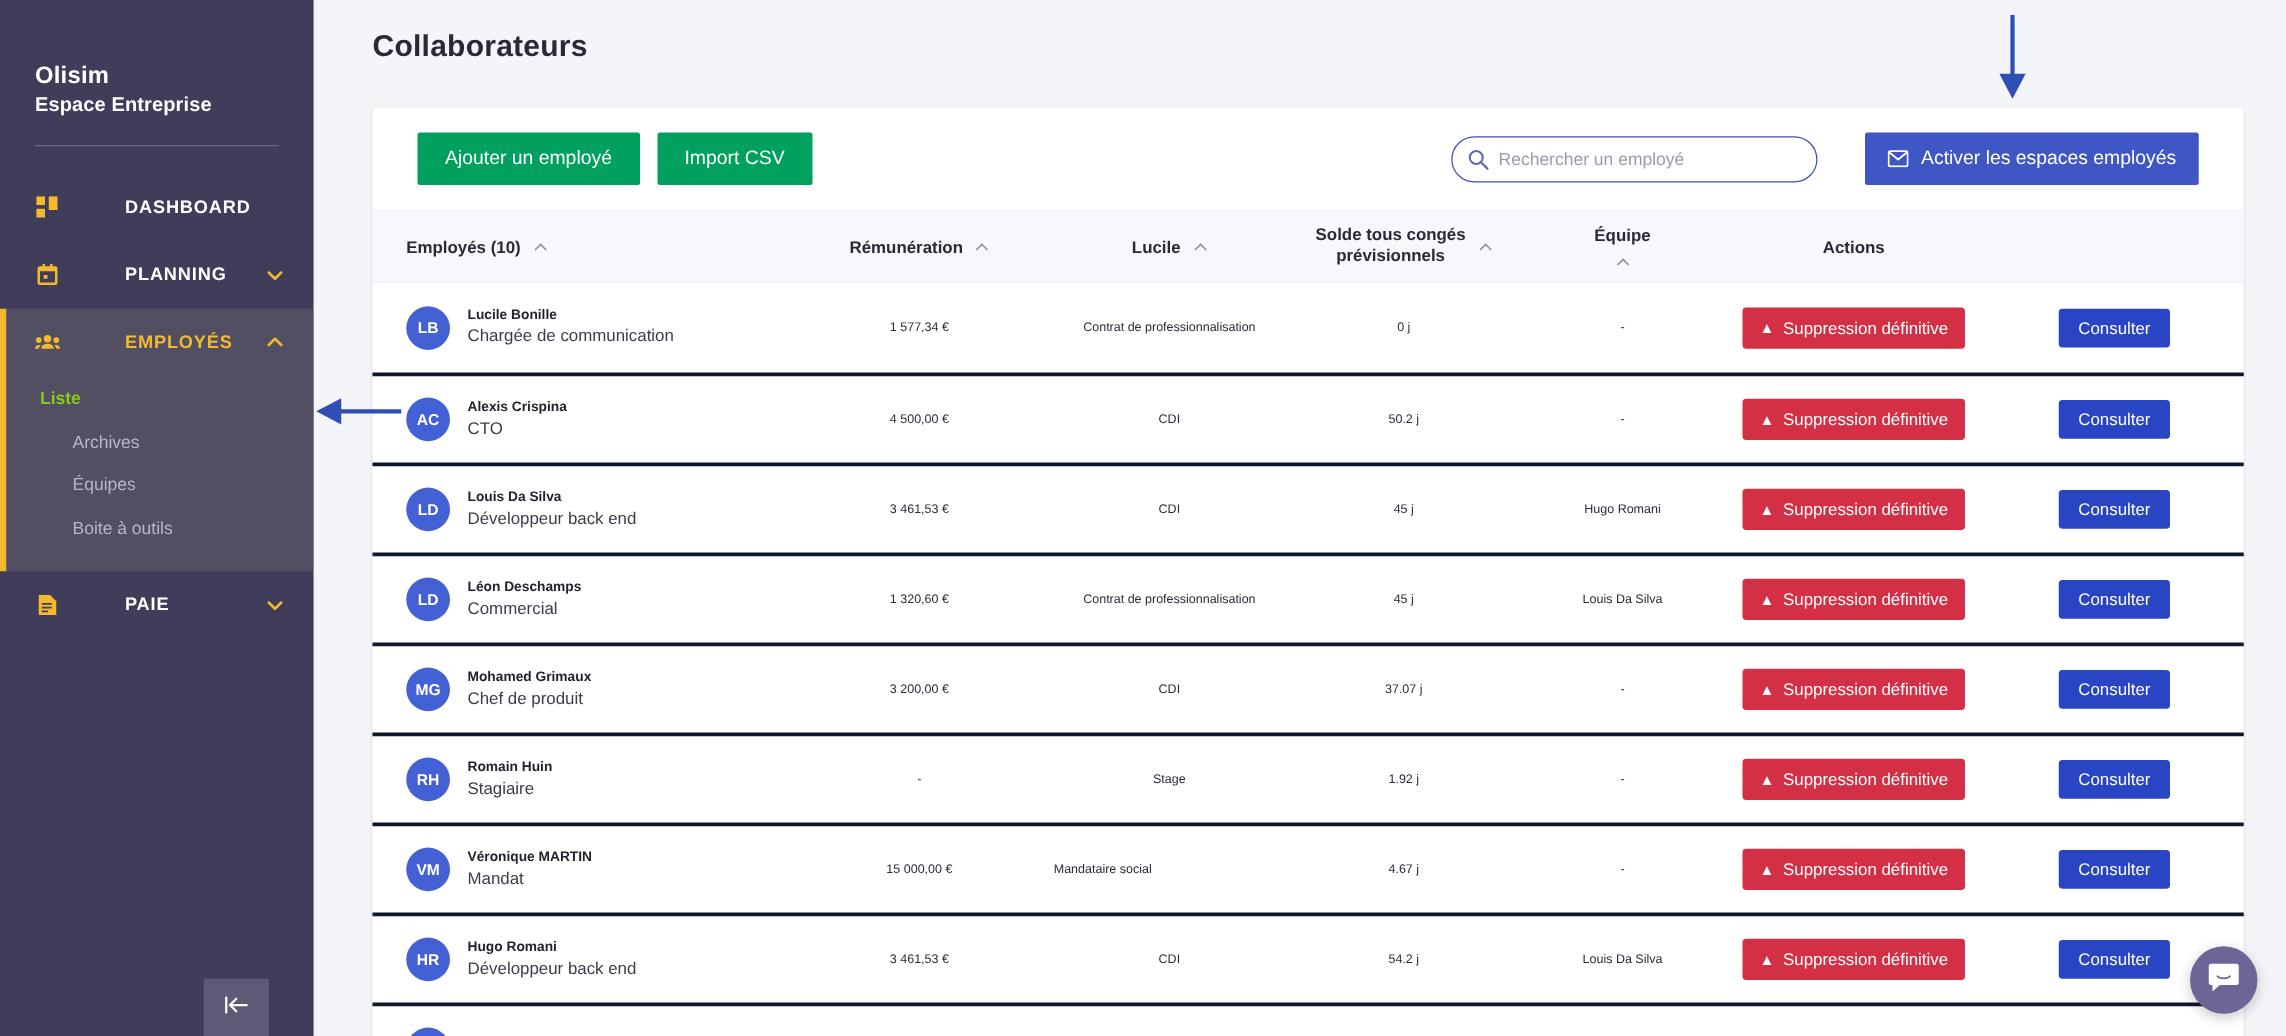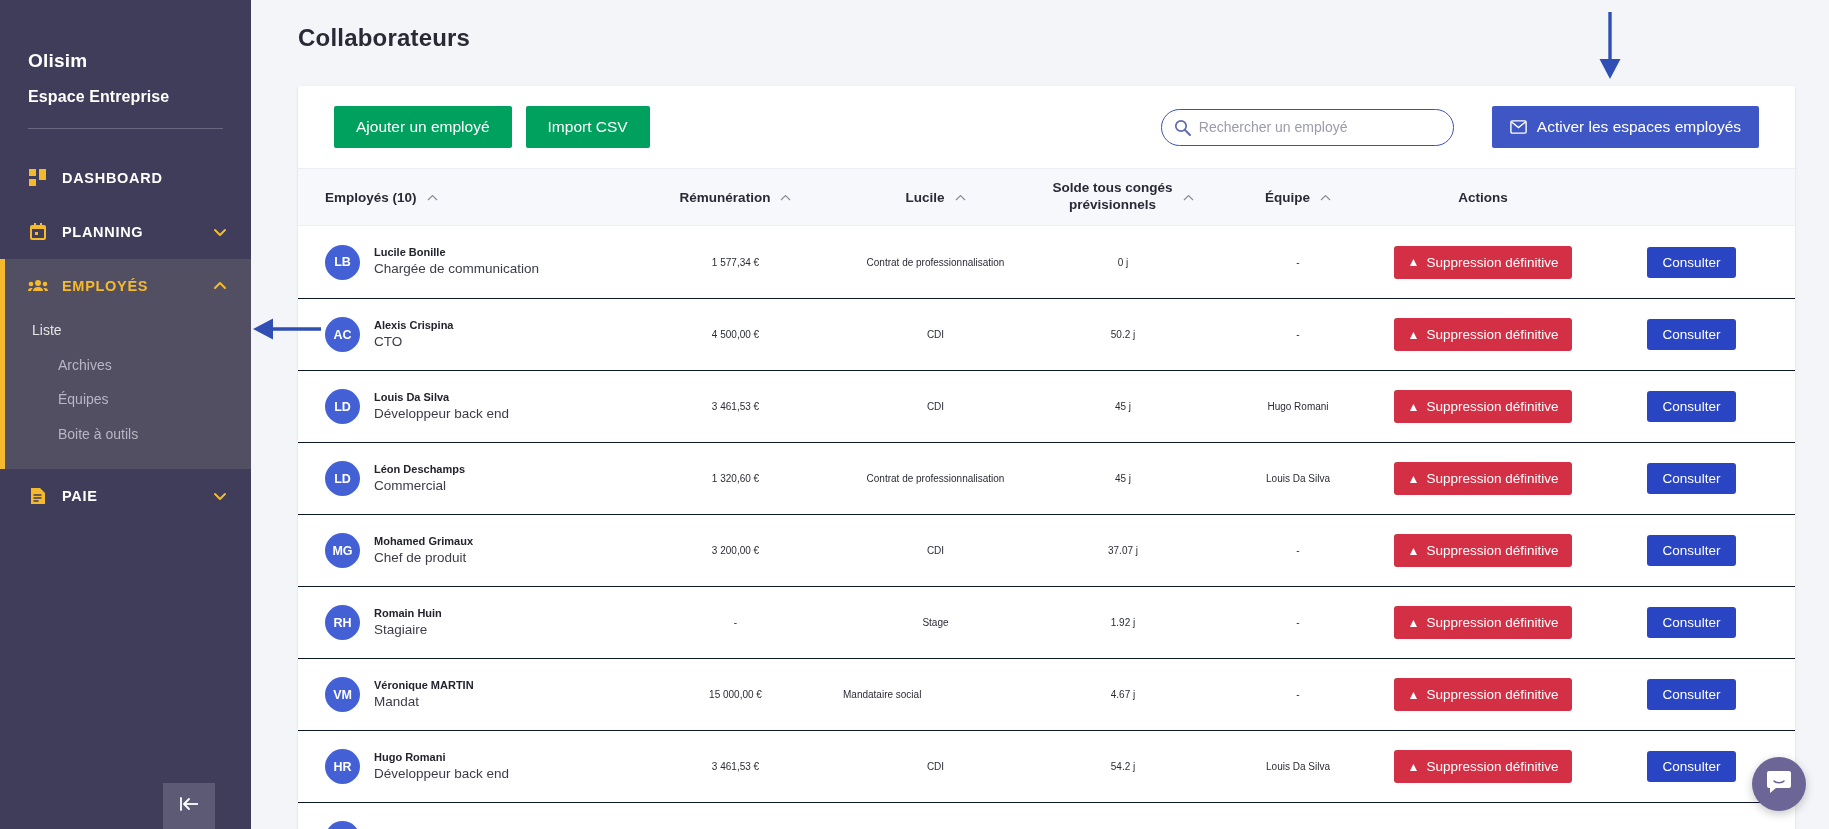--- a/index.html
+++ b/index.html
@@ -15,54 +15,54 @@
   .sidebar {
     width: 251px; height: 829px;
     background: #3f3d59;
     flex: 0 0 251px;
     position: relative;
     color: #fff;
     overflow: hidden;
   }
   .brand { padding: 50px 28px 0 28px; }
   .brand-name { font-size: 19px; font-weight: 700; letter-spacing: .2px; }
-  .brand-sub { font-size: 16px; font-weight: 600; margin-top: 16px; letter-spacing: .1px; }
+  .brand-sub { font-size: 16px; font-weight: 600; margin-top: 4px; letter-spacing: .1px; }
   .brand-divider { height: 1px; background: #6a687e; margin: 22px 28px 0 28px; }
 
   .nav { margin-top: 22px; }
   .nav-group { position: relative; }
   .nav-group.active { background: #524f63; }
   .nav-group.active::before {
     content: ""; position: absolute; left: 0; top: 0; bottom: 0;
     width: 5px; background: #f5b92e;
   }
   .nav-item {
     display: flex; align-items: center;
     padding: 14px 24px 14px 28px;
     font-size: 14.5px; font-weight: 700; letter-spacing: .7px;
     color: #ffffff; cursor: pointer;
     min-height: 54px;
   }
-  .nav-item .nav-label { flex: 1; }
+  .nav-item .nav-label { flex: 1; margin-left: 38px; }
   .nav-item.is-open .nav-label { color: #f5b92e; }
   .nav-icon {
     width: 20px; height: 20px; margin-right: 14px;
     display: inline-flex; align-items: center; justify-content: center;
     flex: 0 0 20px;
   }
   .nav-icon svg { display: block; }
   .chev { width: 14px; height: 14px; flex: 0 0 14px; display:inline-flex; }
   .chev svg { display:block; }
   .subnav { padding: 0 0 18px 0; }
   .subnav-item {
     padding: 5px 28px 5px 58px;
     font-size: 14px; color: #b8b6c4; cursor: pointer;
     line-height: 1.75;
   }
-  .subnav-item.current { color: #e5e5e5; font-weight: 400; padding-left: 32px; }
+  .subnav-item.current { color: #84cc16; font-weight: 700; padding-left: 32px; }
 
   .collapse-btn {
     position: absolute; left: 163px; bottom: 0;
     width: 52px; height: 46px;
     background: #5c5a74;
     display: flex; align-items: center; justify-content: center;
     cursor: pointer;
   }
 
   
@@ -137,31 +137,31 @@
     border-bottom: 1px solid #eceef3;
     height: 57px;
     font-size: 13.5px; font-weight: 700; color: #2a2a36;
   }
   .th { display: flex; align-items: center; gap: 10px; }
   .th .sort { color: #8b8b9c; font-size: 11px; line-height: 1; display:inline-flex; }
   .c-emp    { width: 330px; padding-left: 27px; }
   .c-rem    { width: 215px; justify-content: center; }
   .c-con    { width: 185px; justify-content: center; }
   .c-sol    { width: 190px; justify-content: center; text-align: center; }
-  .c-equ    { width: 160px; justify-content: center; }
+  .c-equ    { width: 160px; justify-content: center; flex-direction: column; }
   .c-act    { width: 210px; justify-content: center; }
   .c-view   { flex: 1; justify-content: center; }
   .th.c-sol .sol-label { line-height: 1.25; }
 
   .trow {
     display: flex; align-items: center;
     height: 72px;
     font-size: 14px; color: #2a2a36;
   }
-  .trow + .trow { border-top: 1px solid #0f172a; }
+  .trow + .trow { border-top: 3px solid #0f172a; }
   .emp-cell { display: flex; align-items: center; gap: 14px; }
   .avatar {
     width: 35px; height: 35px; border-radius: 50%;
     background: #4361d4; color: #fff;
     display: flex; align-items: center; justify-content: center;
     font-size: 12.5px; font-weight: 600; flex: 0 0 35px;
   }
   .emp-name { font-size: 11px; font-weight: 700; color: #23232e; line-height: 1.35; }
   .emp-role { font-size: 13.5px; color: #3c3c4a; line-height: 1.35; }
   .cellval { font-size: 10px; color: #2b2b38; }

